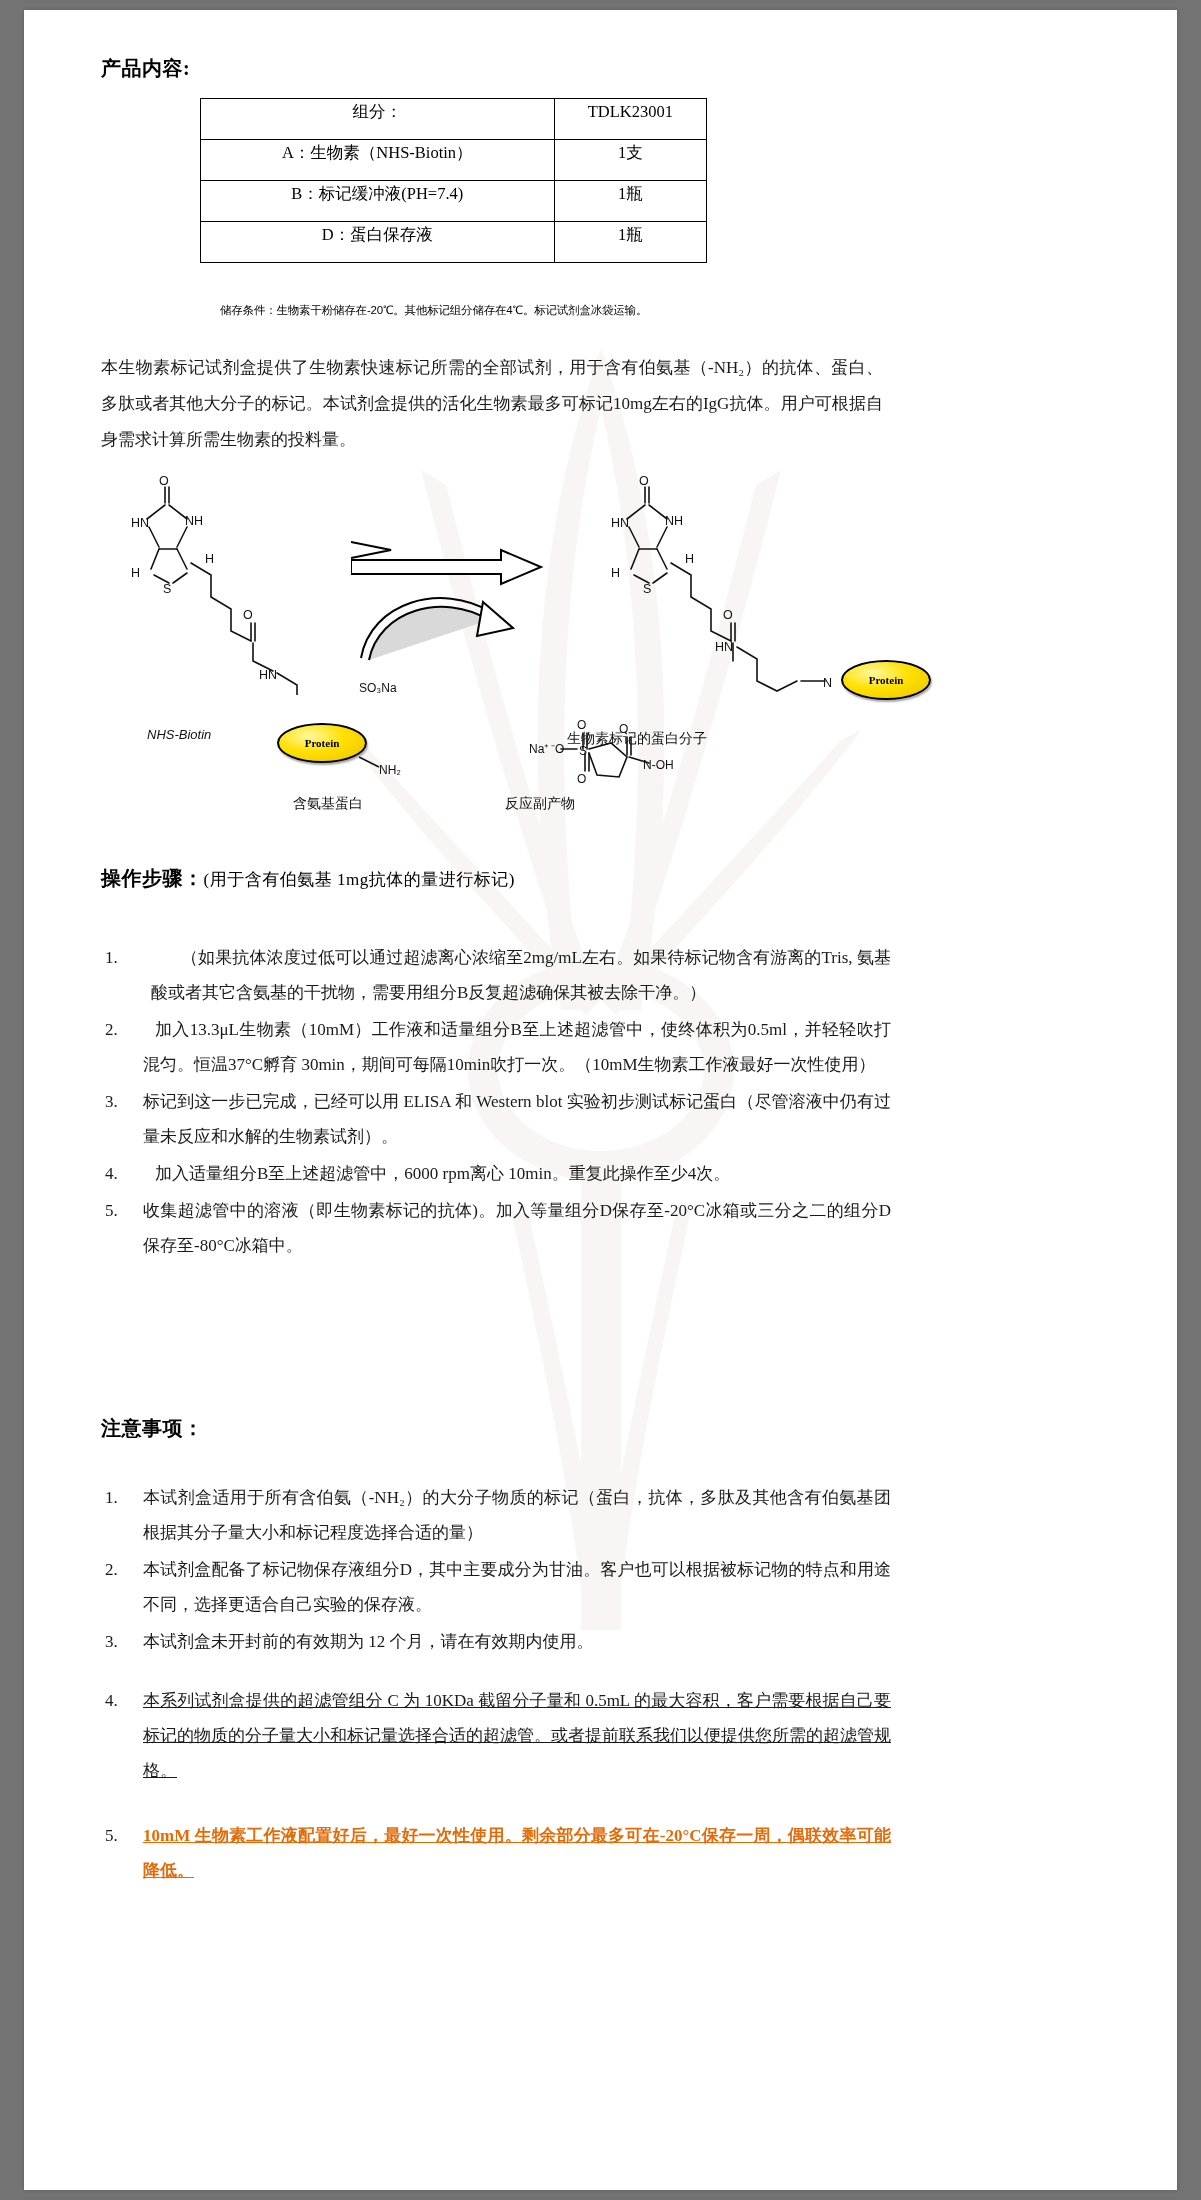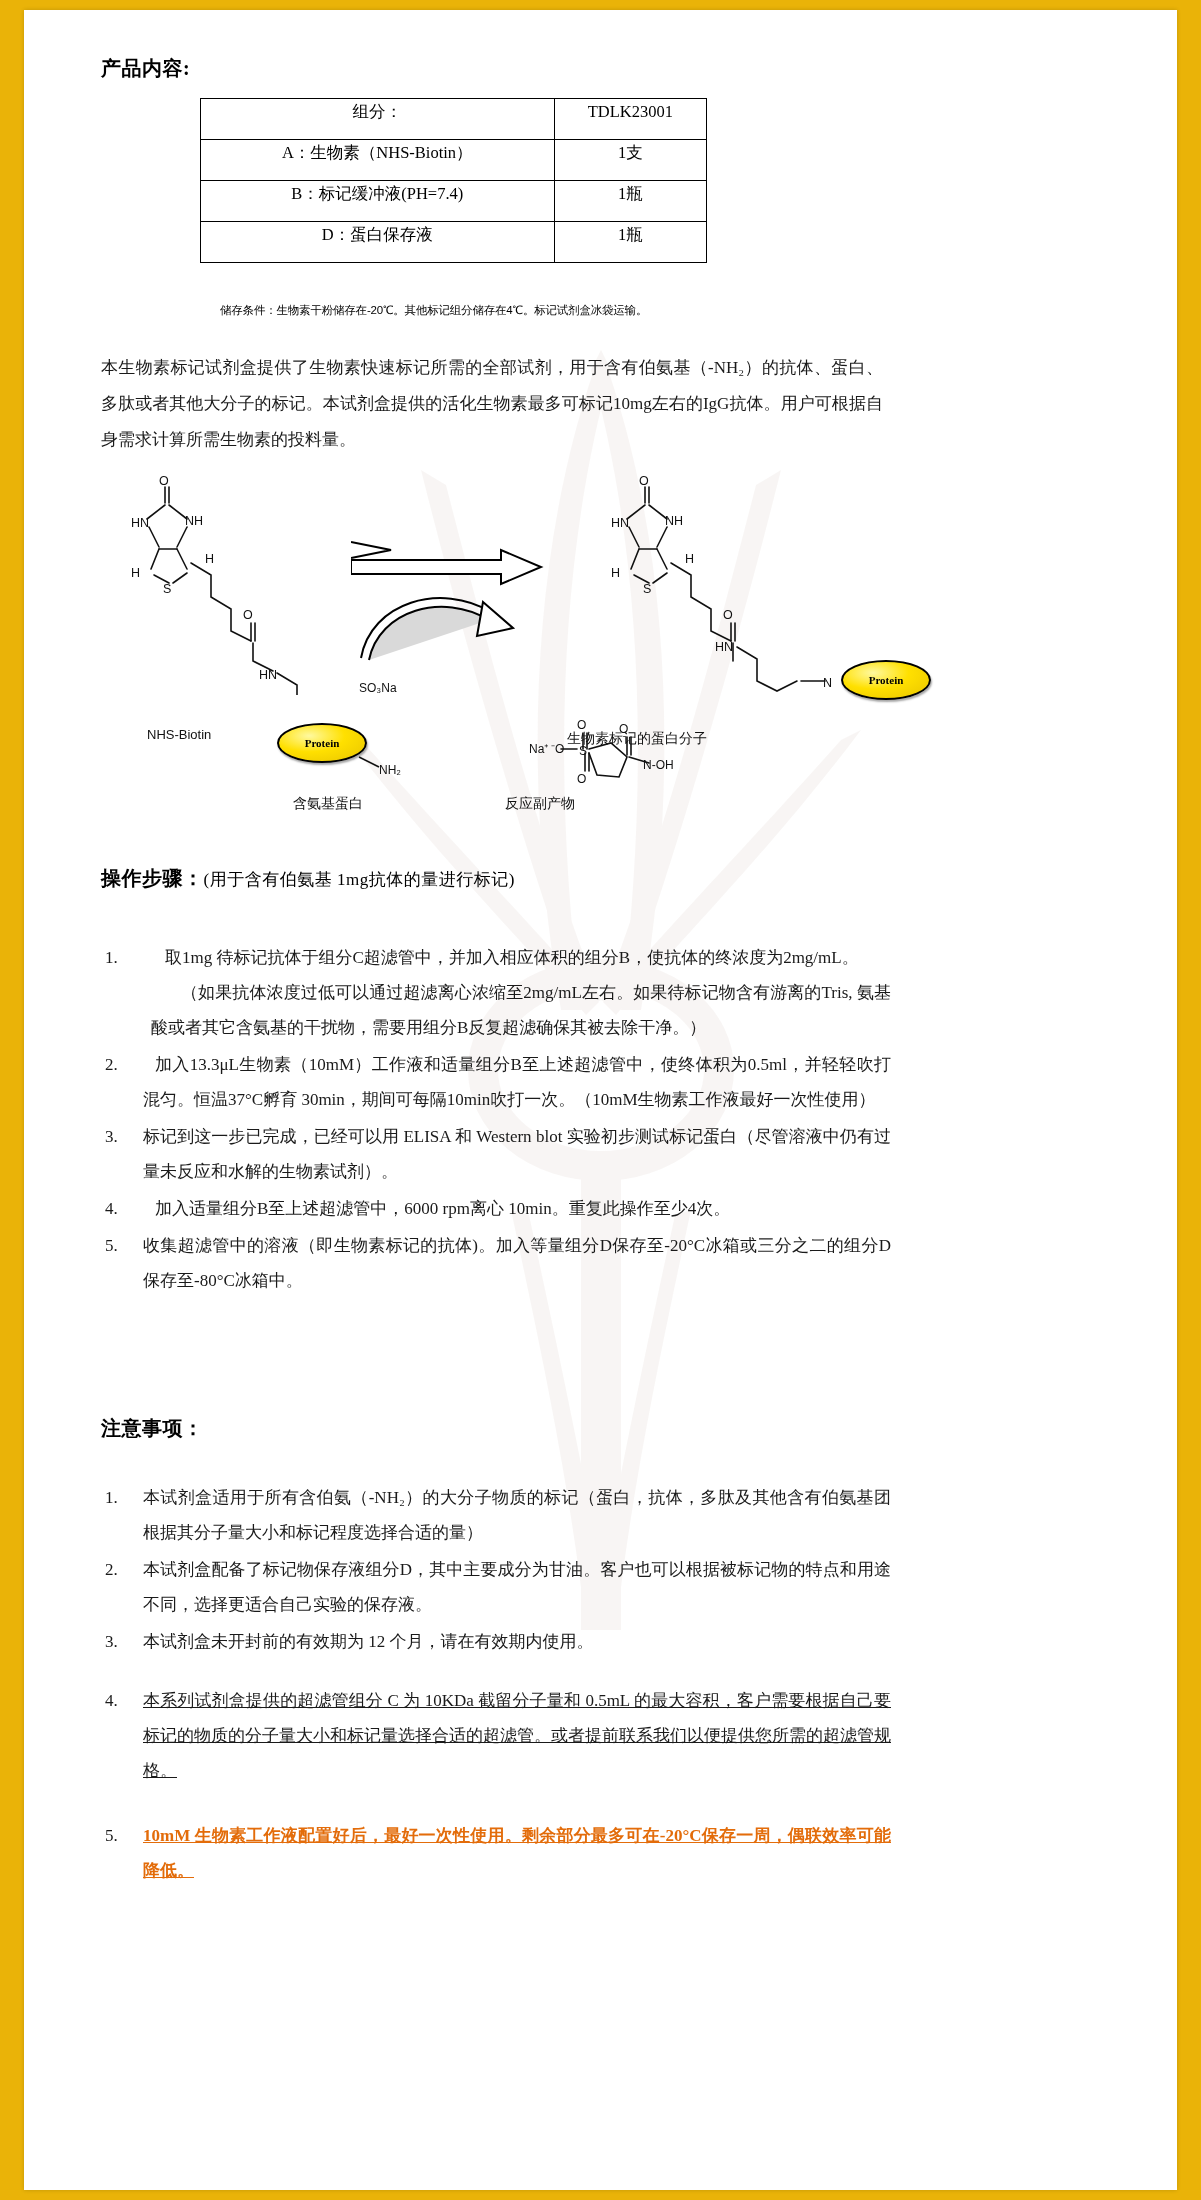--- a/index.html
+++ b/index.html
@@ -6,21 +6,21 @@
     margin: 0;
     padding: 0;
     background: #e8e8e8;
     font-family: "Liberation Serif", "DejaVu Serif", serif;
   }
   #page {
     position: relative;
     width: 1201px;
     height: 2200px;
     margin: 0 auto;
-    background: #eab308;
+    background: #737373;
     overflow: hidden;
   }
   .sheet {
     position: absolute;
     left: 24px;
     top: 10px;
     width: 1153px;
     height: 2180px;
     background: #ffffff;
     box-shadow: 0 0 4px rgba(0,0,0,0.18);
@@ -258,21 +258,21 @@
             <text x="62" y="128">S</text>
             <text x="142" y="154">O</text>
             <text x="158" y="214">HN</text>
             <text x="229" y="262">O</text>
             <text x="236" y="302">N</text>
             <text x="316" y="296">O</text>
             <text x="234" y="294">O</text>
           </g>
         </svg>
         <div class="dlabel" style="left:258px; top:216px;">SO₃Na</div>
-        <div class="dlabel" style="left:46px; top:262px; font-size:13px;">NHS-Biotin</div>
+        <div class="dlabel" style="left:46px; top:262px; font-size:13px;font-style:italic;">NHS-Biotin</div>
 
         <svg width="220" height="140" style="position:absolute;left:250px;top:75px;">
 
           <polygon points="0,20 150,20 150,10 190,27 150,44 150,34 0,34" fill="#ffffff" stroke="#000" stroke-width="2"></polygon>
           <polyline points="0,18 40,10 0,2" fill="none" stroke="#000" stroke-width="2"></polyline>
 
           <path d="M10 118 C 20 62, 90 42, 140 72" fill="none" stroke="#000" stroke-width="2"></path>
           <path d="M18 120 C 28 70, 92 52, 138 80" fill="#d9d9d9" stroke="#000" stroke-width="2"></path>
           <polygon points="132,62 162,88 126,96" fill="#fff" stroke="#000" stroke-width="2"></polygon>
         </svg>
@@ -348,21 +348,20 @@
         <div class="dlabel cn" style="left:404px; top:330px;">反应副产物</div>
       </div>
 
       <div class="h-section" style="left:77px; top:855px;">
         <span>操作步骤：</span><span class="h-sub">(用于含有伯氨基 1mg抗体的量进行标记)</span>
       </div>
 
       <ol class="olist" style="top:930px;">
         <li>
           <span class="num">1.</span>
-          <span class="txt" style="text-indent:22px;">取1mg 待标记抗体于组分C超滤管中，并加入相应体积的组分B，使抗体的终浓度为2mg/mL。</span>
           <span class="txt" style="text-indent:30px;margin-left:8px;">（如果抗体浓度过低可以通过超滤离心浓缩至2mg/mL左右。如果待标记物含有游离的Tris, 氨基酸或者其它含氨基的干扰物，需要用组分B反复超滤确保其被去除干净。）</span>
         </li>
         <li>
           <span class="num">2.</span>
           <span class="txt" style="text-indent:12px;">加入13.3μL生物素（10mM）工作液和适量组分B至上述超滤管中，使终体积为0.5ml，并轻轻吹打混匀。恒温37°C孵育 30min，期间可每隔10min吹打一次。（10mM生物素工作液最好一次性使用）</span>
         </li>
         <li>
           <span class="num">3.</span>
           <span class="txt">标记到这一步已完成，已经可以用 ELISA 和 Western blot 实验初步测试标记蛋白（尽管溶液中仍有过量未反应和水解的生物素试剂）。</span>
         </li>

